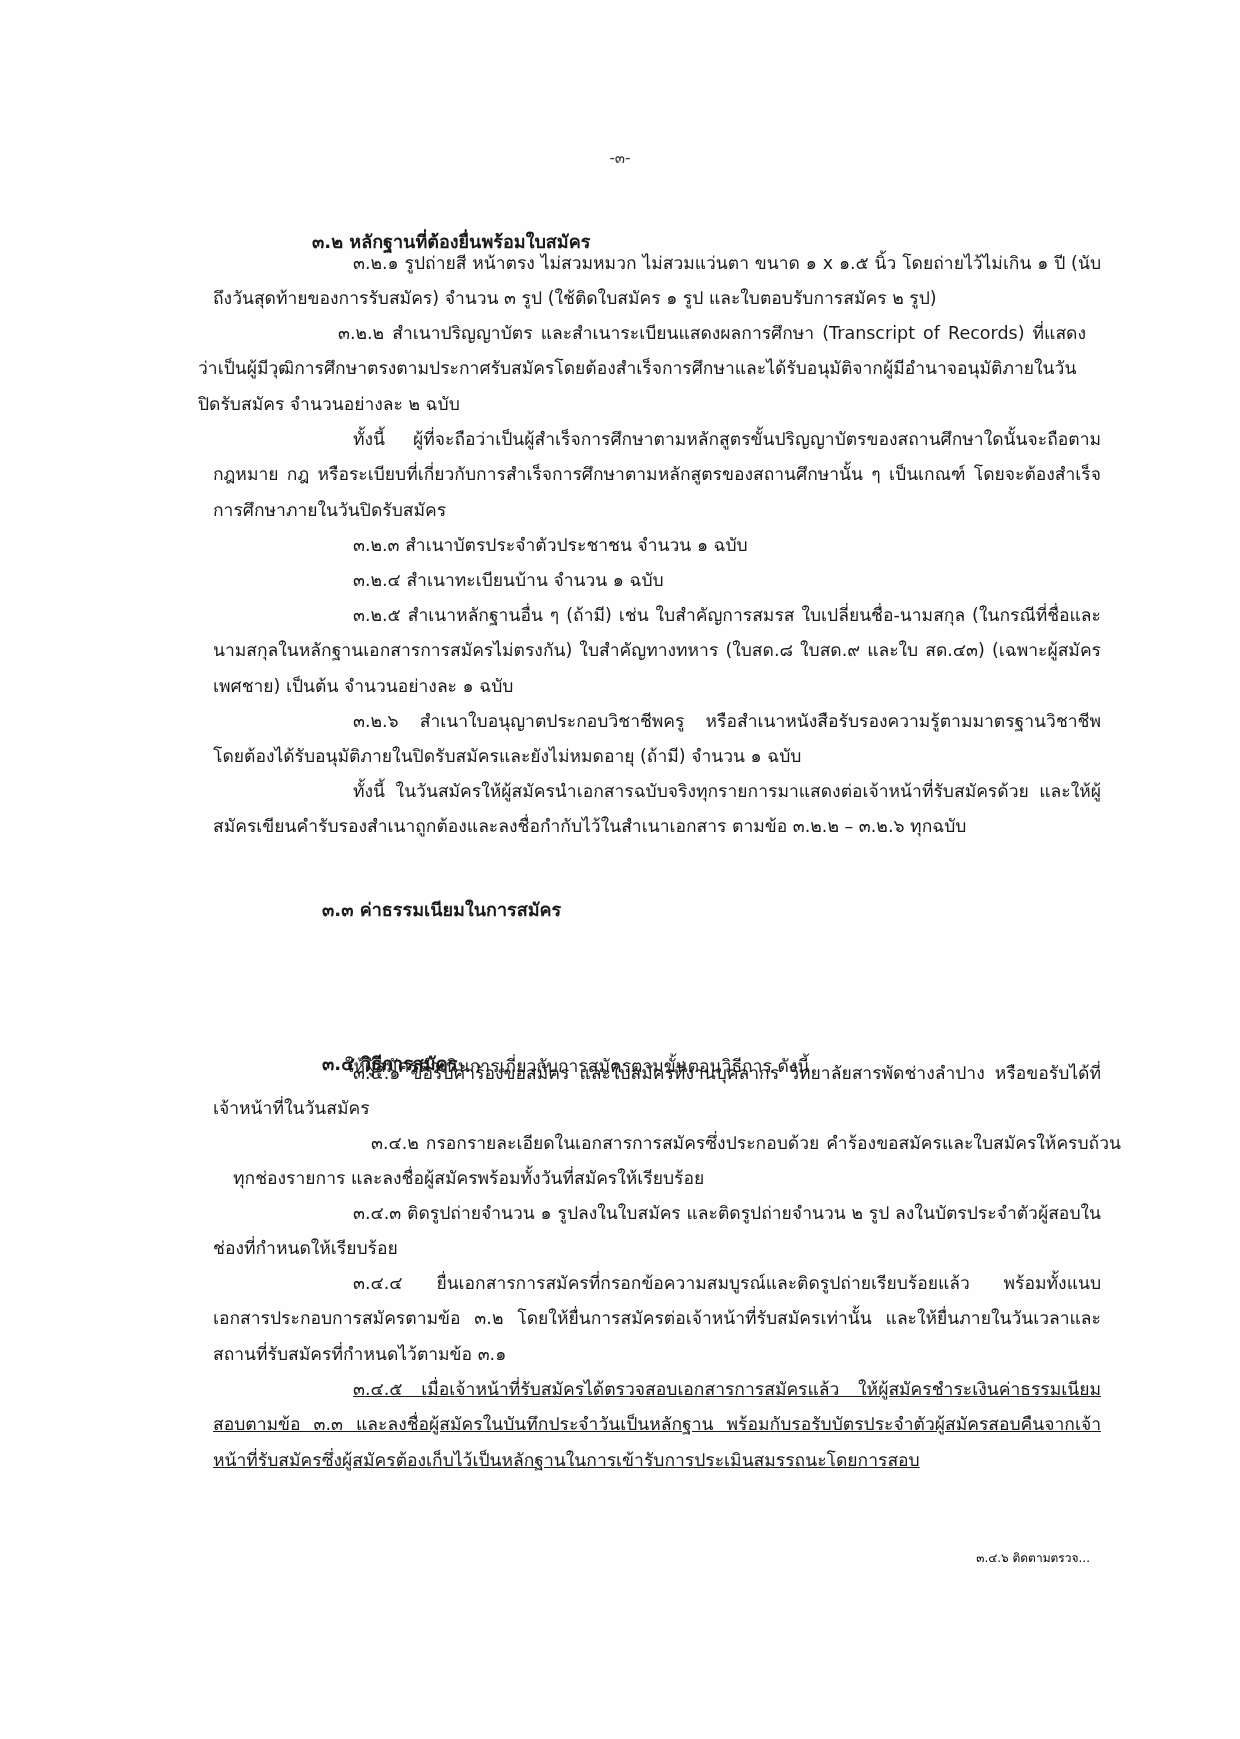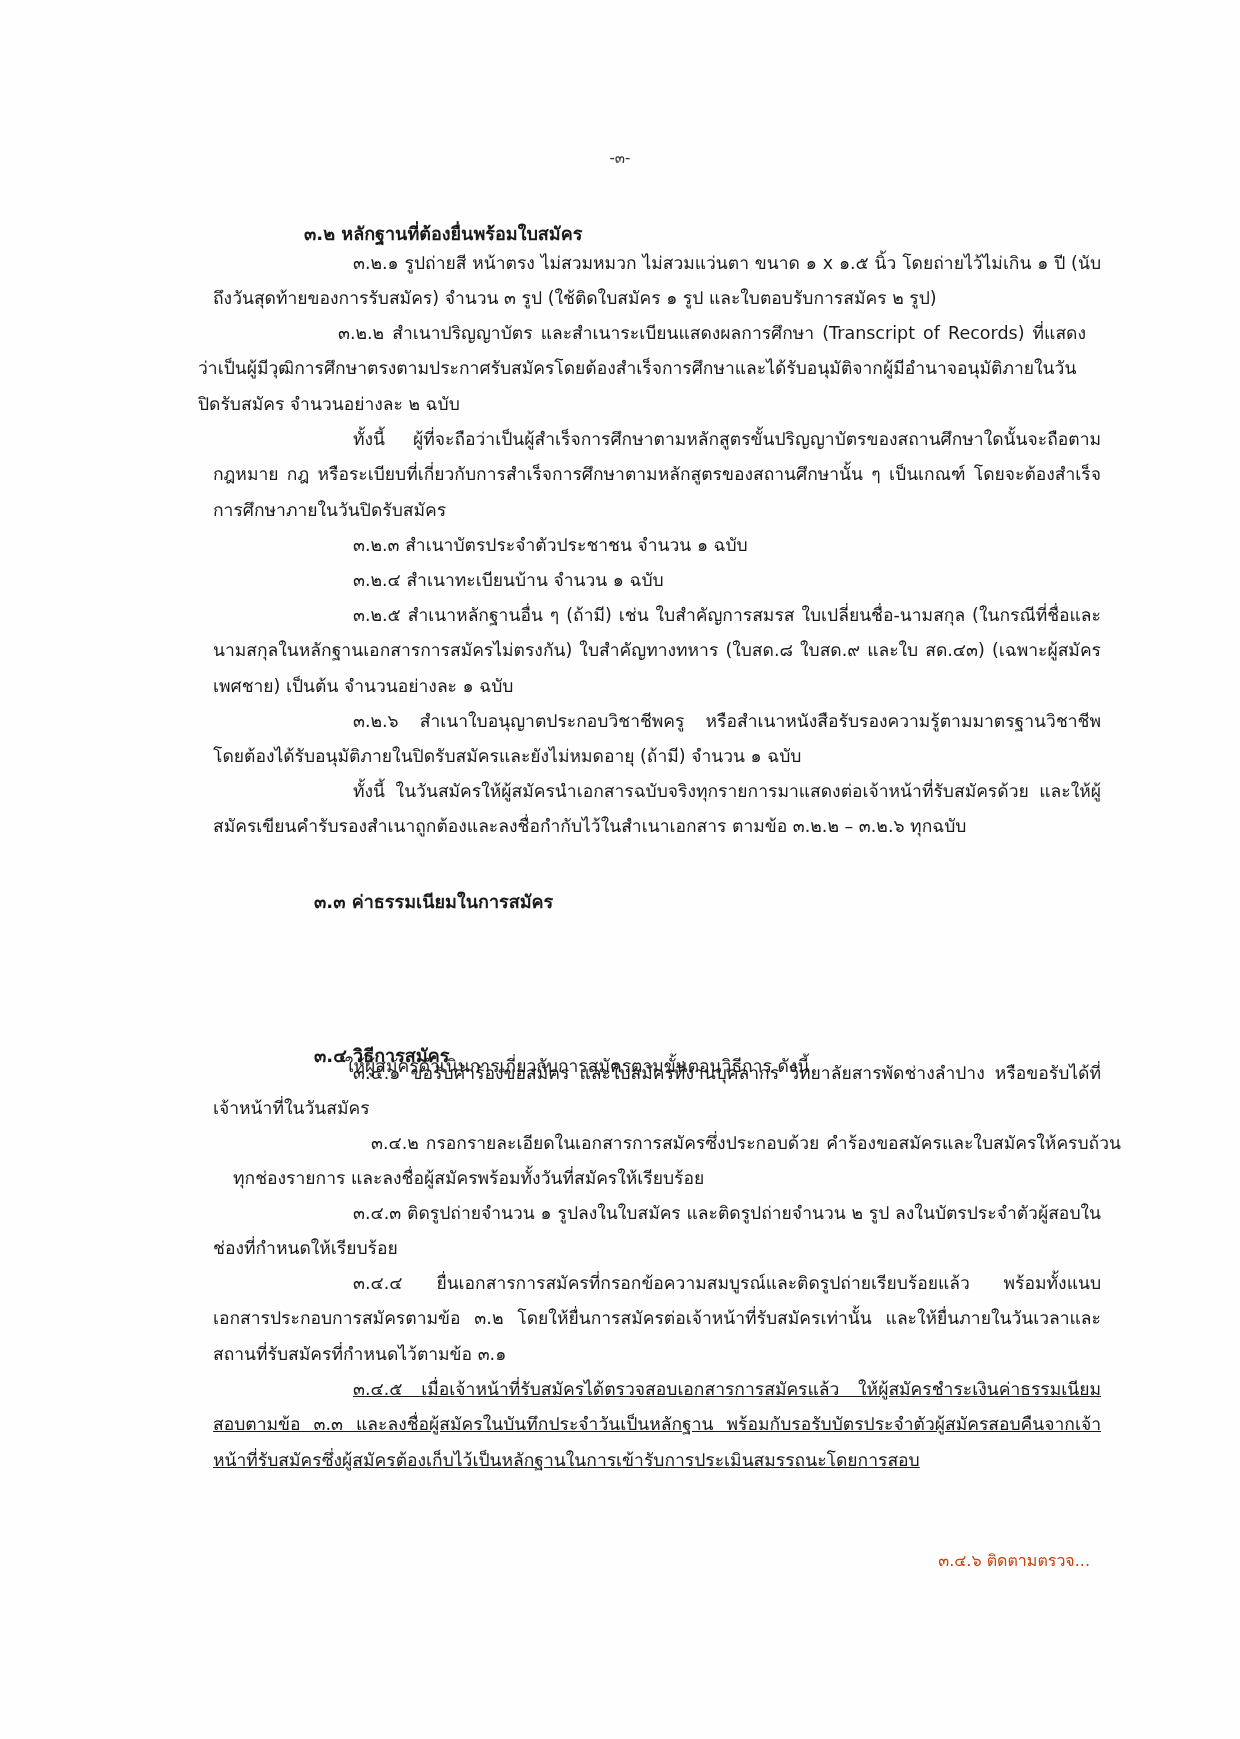--- a/index.html
+++ b/index.html
@@ -28,36 +28,36 @@
       left: 0;
       width: 1240px;
       text-align: center;
       font-size: 15px;
       color: #333;
     }
     .heading {
       font-weight: bold;
       font-size: 18px;
       line-height: 36px;
-      margin: 4px;
+      margin: 12px;
     }
     .p {
       font-size: 17.5px;
       line-height: 35.3px;
       margin: 0;
       text-align: justify;
       text-align-last: left;
     }
     .indent-p { text-indent: 140px; margin-left: 8px; }
     .footer-next {
       position: absolute;
       right: 150px;
       top: 1548px;
-      font-size: 16px;
-      color: #c2410c;
+      font-size: 12px;
+      color: #000000;
     }
   </style>
 </head>
 <body>
 
 <div class="page">
 
   <div class="page-number">-๓-</div>
 
   <div class="heading" style="position:absolute; left:300px; top:212px;">๓.๒ หลักฐานที่ต้องยื่นพร้อมใบสมัคร</div>

